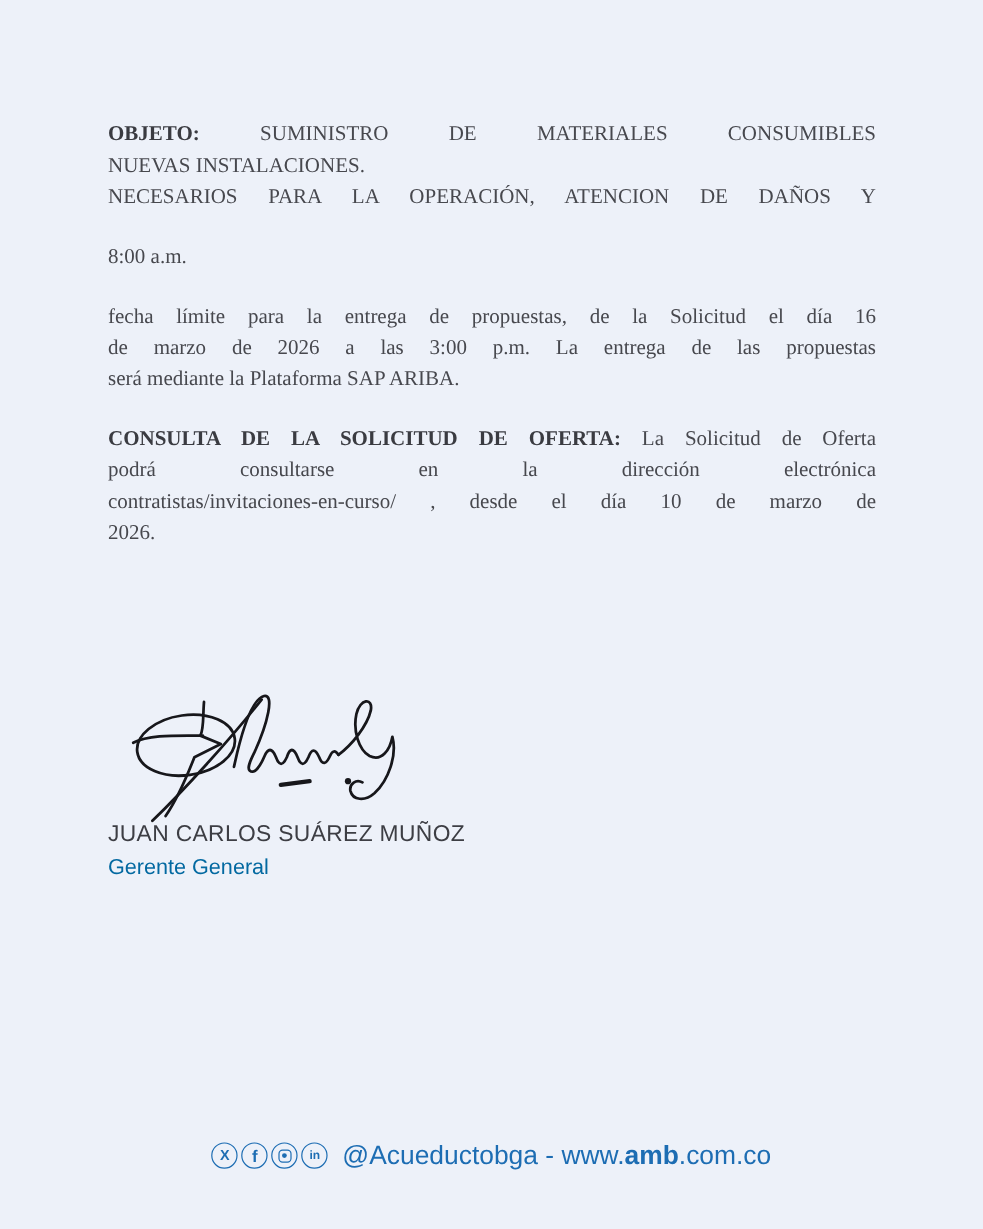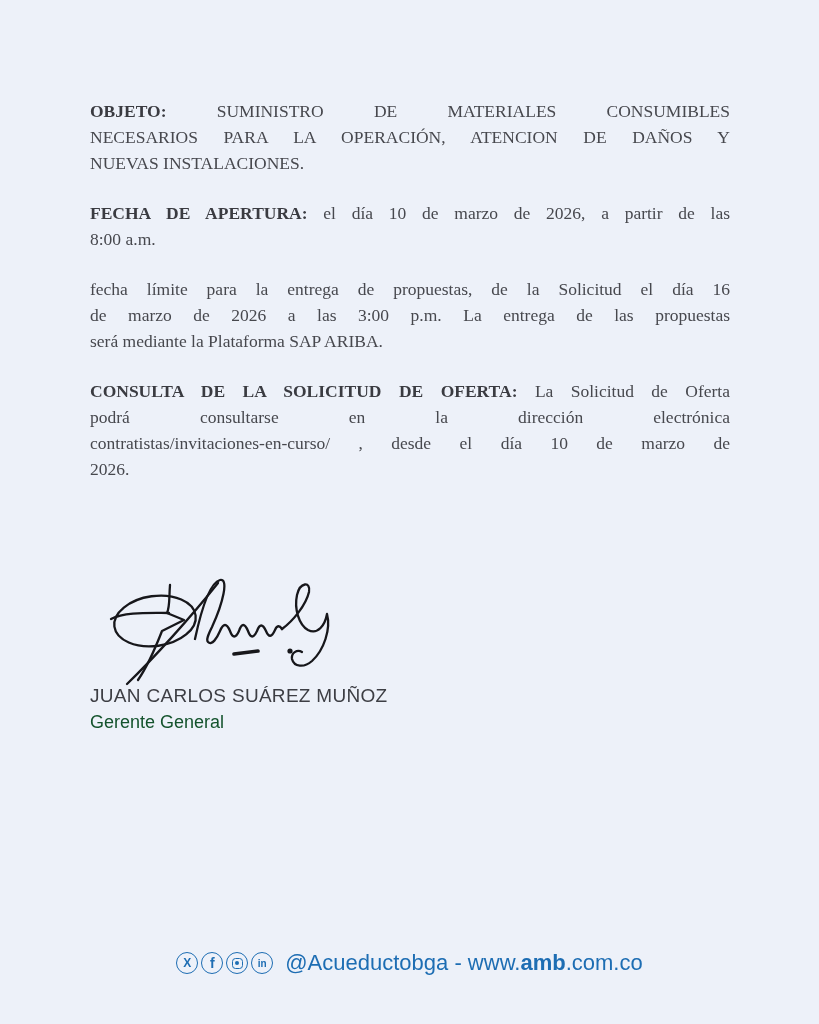--- a/index.html
+++ b/index.html
@@ -49,21 +49,21 @@
   }
   .signatory-name {
     font-size: 19px;
     line-height: 26px;
     color: #3d3e44;
     letter-spacing: 0.3px;
   }
   .signatory-title {
     font-size: 18px;
     line-height: 26px;
-    color: #14532d;
+    color: #0369a1;
   }
   .footer {
     position: absolute;
     left: 0;
     right: 0;
     top: 946px;
     height: 34px;
     display: flex;
     justify-content: center;
     align-items: center;
@@ -115,25 +115,24 @@
     text-align: right;
   }
 </style>
 </head>
 <body>
 
 <main class="doc">
 
 <div class="par">
       <div class="ln jst"><b class="lbl">OBJETO:</b> SUMINISTRO DE MATERIALES CONSUMIBLES</div>
+      <div class="ln">NUEVAS INSTALACIONES.</div>
       <div class="ln jst">NECESARIOS PARA LA OPERACIÓN, ATENCION DE DAÑOS Y</div>
-      <div class="ln">NUEVAS INSTALACIONES.</div>
     </div>
     <div class="par">
-      <div class="ln jst"><b class="lbl">FECHA DE APERTURA:</b> el día 10 de marzo de 2026, a partir de las</div>
       <div class="ln">8:00 a.m.</div>
     </div>
     <div class="par">
       <div class="ln jst">fecha límite para la entrega de propuestas, de la Solicitud el día 16</div>
       <div class="ln jst">de marzo de 2026 a las 3:00 p.m. La entrega de las propuestas</div>
       <div class="ln">será mediante la Plataforma SAP ARIBA.</div>
     </div>
     <div class="par">
       <div class="ln jst"><b class="lbl">CONSULTA DE LA SOLICITUD DE OFERTA:</b> La Solicitud de Oferta</div>
       <div class="ln jst">podrá consultarse en la dirección electrónica</div>

